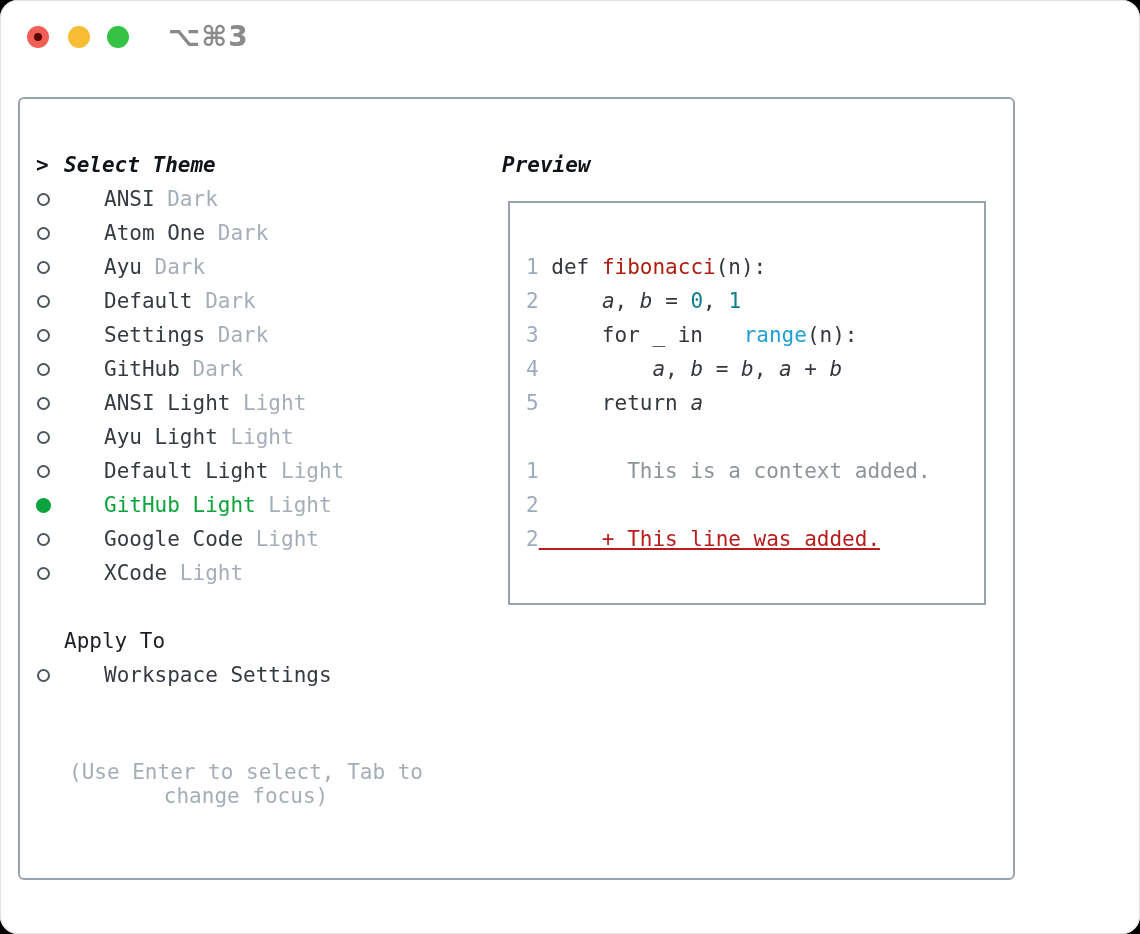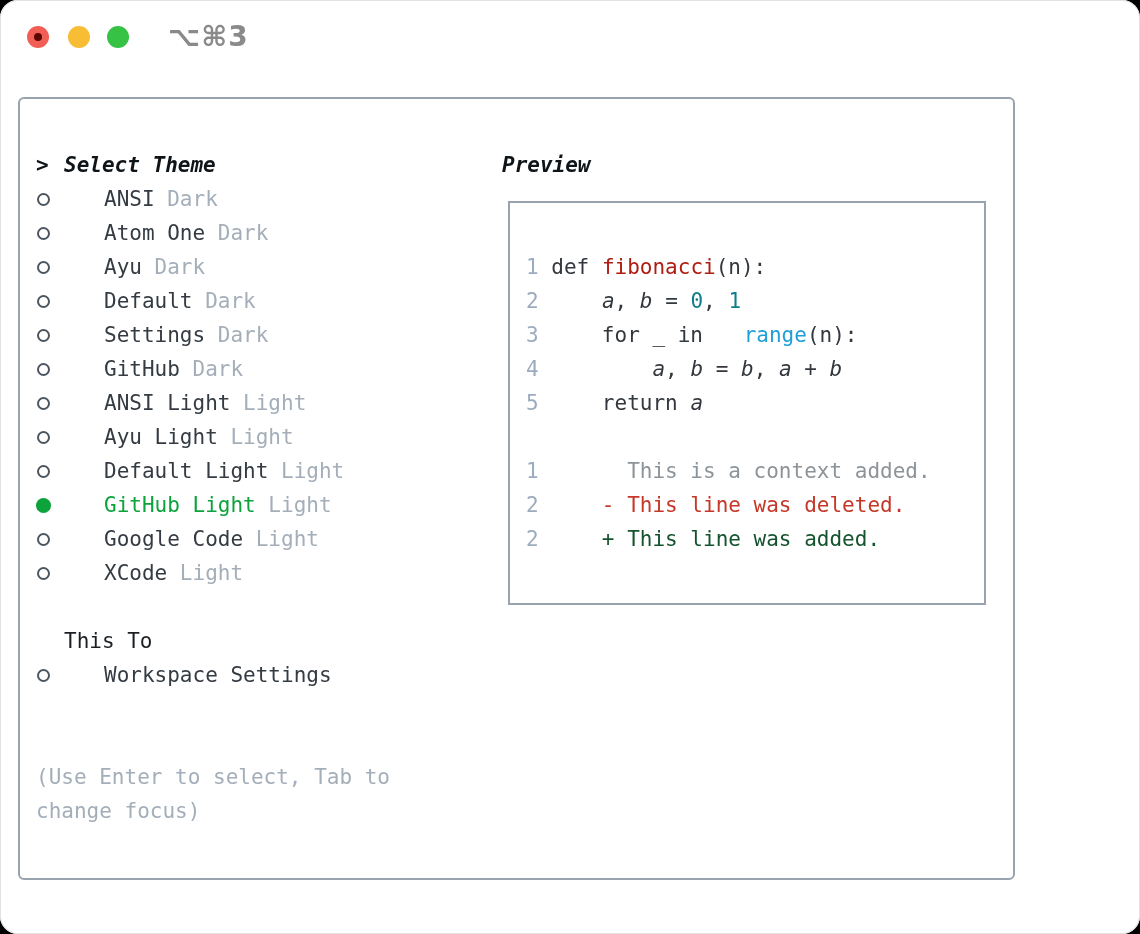--- a/index.html
+++ b/index.html
@@ -31,38 +31,38 @@
   .item-name{color:#343b42;margin-left:40px;}
   .item-name.sel{color:#0ca33c;}
   .item-variant{color:#a4aeb9;}
   .hdr{font-size:21px;font-weight:bold;color:#0f1418;white-space:pre;font-style:italic;}
   .apply-hdr{position:absolute;left:64px;top:624px;height:34px;display:flex;
              align-items:center;font-size:21px;color:#1b1f24;white-space:pre;}
   .sel-theme-hdr{position:absolute;left:36px;top:148px;}
   #theme-list{position:absolute;left:36px;top:182px;}
   #apply-list{position:absolute;left:36px;top:658px;}
   .help{position:absolute;left:36px;top:760px;width:420px;font-size:21px;
-        line-height:34px;color:#a4aeb9;}
+        line-height:24px;color:#a4aeb9;text-align:center;}
   
   .preview-hdr{position:absolute;left:502px;top:148px;height:34px;display:flex;
                align-items:center;}
   .preview-box{position:absolute;left:508px;top:201px;width:478px;height:404px;
                border:2px solid #99a3af;box-sizing:border-box;overflow:hidden;}
   #preview-lines{padding:47px 0 0 16px;}
   .pline{height:34px;display:flex;align-items:center;white-space:pre;font-size:21px;}
   .pline.spacer{height:34px;}
   .lnum{color:#9dabbe;}
   .tk-pl{color:#33383e;}
   .tk-fn{color:#ae1d10;}
   .tk-num{color:#0f7e8b;}
   .tk-blue{color:#1f9fd8;margin-left:28px;}
   .tk-var{color:#33383e;font-style:italic;}
   .diff-context{color:#8d9499;}
   .diff-deleted{color:#c53728;}
-  .diff-added{color:#14532d;}
+  .diff-added{color:#b91c1c;text-decoration:underline;}
 </style>
 </head>
 <body>
 
 <div class="window">
 
   <div class="titlebar">
     <span class="tl tl-red">
         <span class="tl-dot"></span>
       </span>
@@ -86,39 +86,39 @@
       <div class="row"><span class="marker-col"><span class="radio"></span></span><span class="item-name">Settings</span><span class="item-variant"> Dark</span></div>
       <div class="row"><span class="marker-col"><span class="radio"></span></span><span class="item-name">GitHub</span><span class="item-variant"> Dark</span></div>
       <div class="row"><span class="marker-col"><span class="radio"></span></span><span class="item-name">ANSI Light</span><span class="item-variant"> Light</span></div>
       <div class="row"><span class="marker-col"><span class="radio"></span></span><span class="item-name">Ayu Light</span><span class="item-variant"> Light</span></div>
       <div class="row"><span class="marker-col"><span class="radio"></span></span><span class="item-name">Default Light</span><span class="item-variant"> Light</span></div>
       <div class="row"><span class="marker-col"><span class="radio on"></span></span><span class="item-name sel">GitHub Light</span><span class="item-variant"> Light</span></div>
       <div class="row"><span class="marker-col"><span class="radio"></span></span><span class="item-name">Google Code</span><span class="item-variant"> Light</span></div>
       <div class="row"><span class="marker-col"><span class="radio"></span></span><span class="item-name">XCode</span><span class="item-variant"> Light</span></div>
     </div>
 
-  <div class="apply-hdr">This To</div>
+  <div class="apply-hdr">Apply To</div>
 
   <div id="apply-list">
       <div class="row"><span class="marker-col"><span class="radio"></span></span><span class="item-name">Workspace Settings</span></div>
     </div>
 
   <div class="help">(Use Enter to select, Tab to change focus)</div>
 
   <div class="row preview-hdr">
     <span class="hdr">Preview</span>
   </div>
 
   <div class="preview-box">
     <div id="preview-lines">
         <div class="pline"><span class="lnum">1 </span><span class="tk-pl">def </span><span class="tk-fn">fibonacci</span><span class="tk-pl">(n):</span></div>
         <div class="pline"><span class="lnum">2 </span><span class="tk-pl">    </span><span class="tk-var">a</span><span class="tk-pl">, </span><span class="tk-var">b</span><span class="tk-pl"> = </span><span class="tk-num">0</span><span class="tk-pl">, </span><span class="tk-num">1</span></div>
         <div class="pline"><span class="lnum">3 </span><span class="tk-pl">    for _ in </span><span class="tk-blue">range</span><span class="tk-pl">(n):</span></div>
         <div class="pline"><span class="lnum">4 </span><span class="tk-pl">        </span><span class="tk-var">a</span><span class="tk-pl">, </span><span class="tk-var">b</span><span class="tk-pl"> = </span><span class="tk-var">b</span><span class="tk-pl">, </span><span class="tk-var">a</span><span class="tk-pl"> + </span><span class="tk-var">b</span></div>
         <div class="pline"><span class="lnum">5 </span><span class="tk-pl">    return </span><span class="tk-var">a</span></div>
         <div class="pline spacer"></div>
         <div class="pline"><span class="lnum">1</span><span class="diff-context">       This is a context added.</span></div>
-        <div class="pline"><span class="lnum">2</span><span class="diff-deleted">     - This line was deleted.</span></div>
+        <div class="pline"><span class="lnum">2</span></div>
         <div class="pline"><span class="lnum">2</span><span class="diff-added">     + This line was added.</span></div>
       </div>
   </div>
 
 </div>
 
 </body></html>

